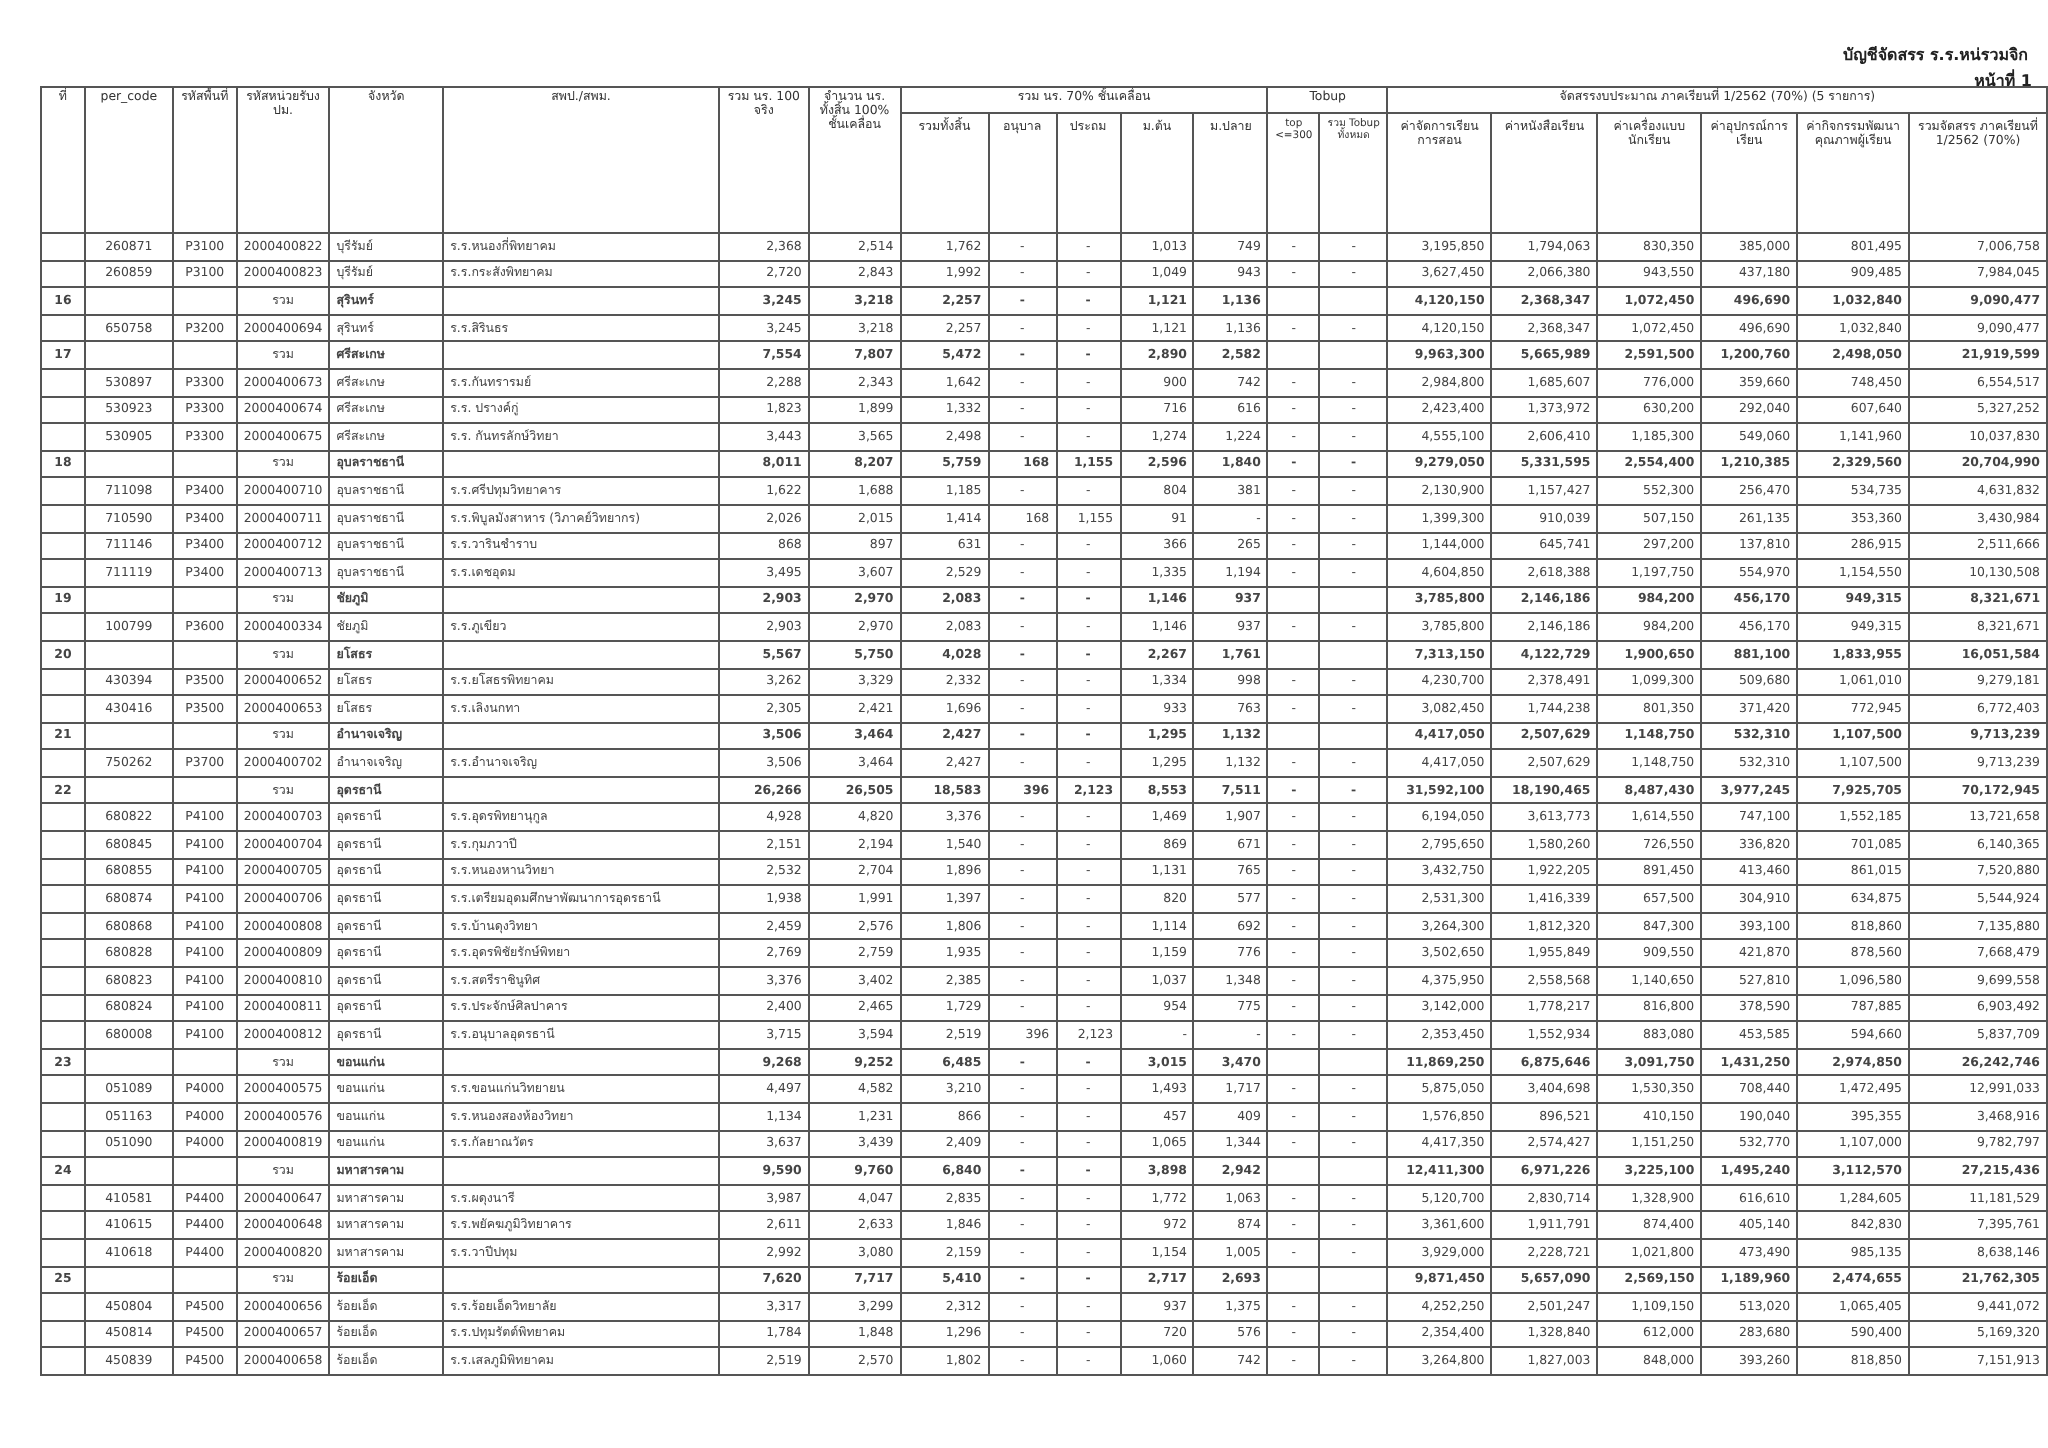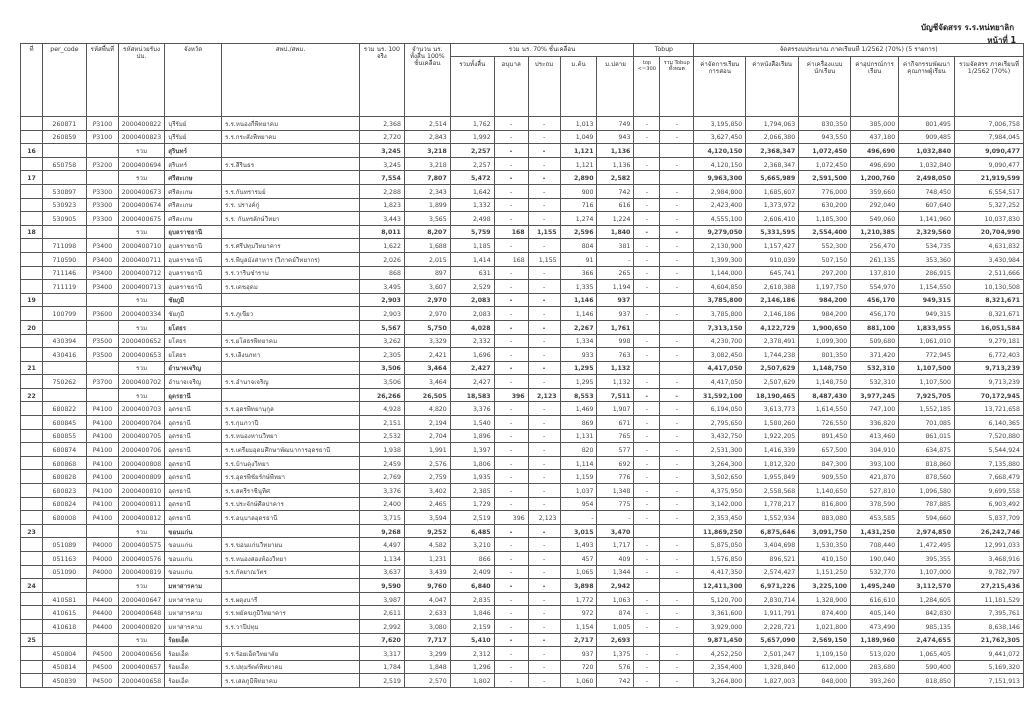--- a/index.html
+++ b/index.html
@@ -16,21 +16,21 @@
   table.sheet tbody td { height:12.6px; color:#444; }
   td.num { text-align:right; }
   td.ctr { text-align:center; }
   td.lft { text-align:left; }
   tr.total td { font-weight:bold; color:#222; }
   tr.total td.lbl { text-align:center; font-weight:normal; }
 </style>
 </head>
 <body>
 
-<div class="doc-title">บัญชีจัดสรร ร.ร.หน่ทยาลิก</div>
+<div class="doc-title">บัญชีจัดสรร ร.ร.หน่รวมจิก</div>
 <div class="page-no">หน้าที่ 1</div>
 
 <table class="sheet">
   <colgroup>
     <col style="width:22px">
       <col style="width:44px">
       <col style="width:32px">
       <col style="width:40px">
     <col style="width:57px">
       <col style="width:138px">

